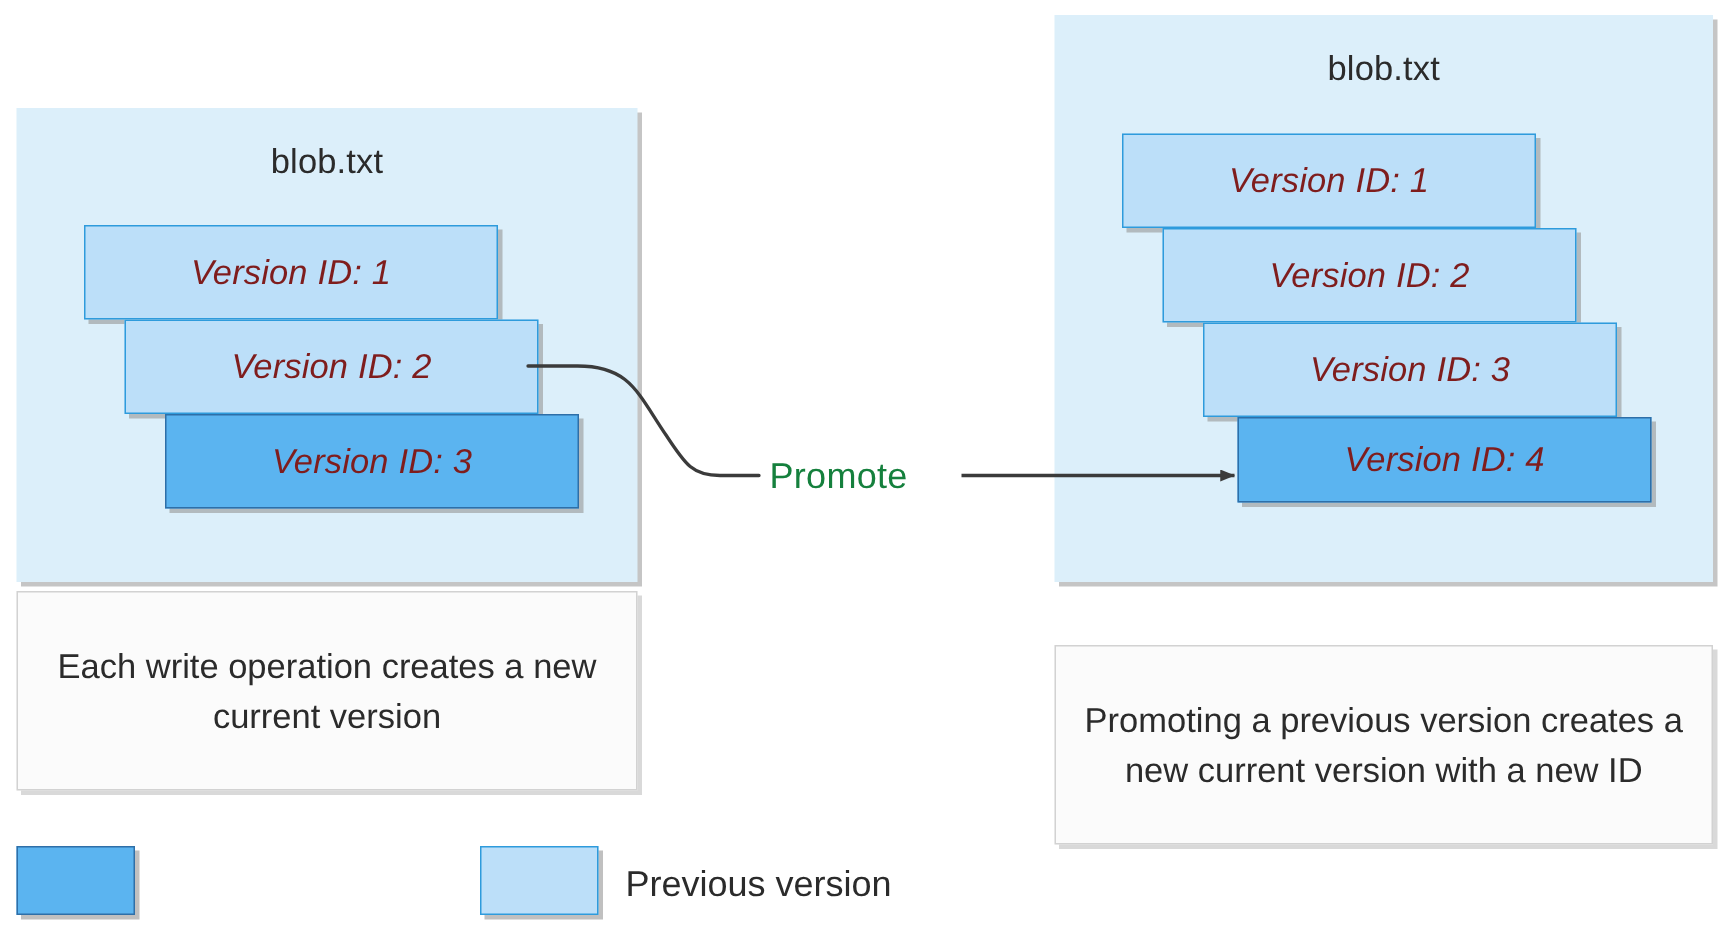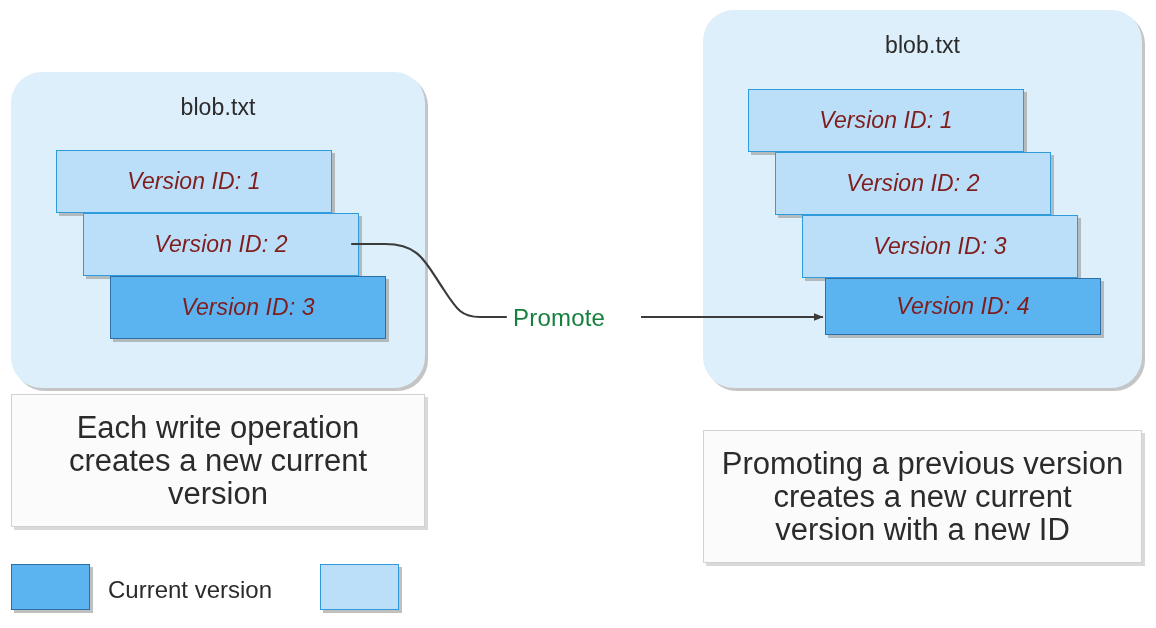--- a/index.html
+++ b/index.html
@@ -20,21 +20,20 @@
     width: 1156px;
     height: 628px;
   }
 
   
   .panel {
     position: absolute;
     background: #DCEFFA;
     box-shadow: 3px 3px 0 0 rgba(150,150,150,0.55);
     box-sizing: border-box;
-    border-radius: 31px;
   }
   .panel-title {
     position: absolute;
     left: 0;
     width: 100%;
     text-align: center;
     font-size: 23px;
     color: #2b2b2b;
     letter-spacing: 0.1px;
     white-space: nowrap;
@@ -67,21 +66,21 @@
   .caption {
     position: absolute;
     box-sizing: border-box;
     background: #FBFBFB;
     border: 1px solid #D2D2D2;
     box-shadow: 3px 3px 0 0 rgba(170,170,170,0.45);
     display: flex;
     align-items: center;
     justify-content: center;
     text-align: center;
-    font-size: 31px;
+    font-size: 23px;
     line-height: 33px;
     color: #2b2b2b;
     padding: 0 16px;
   }
 
   
   .connector {
     position: absolute;
     left: 0; top: 0;
     width: 1156px;
@@ -182,18 +181,18 @@
     <line x1="641" y1="317" x2="823" y2="317" stroke="#3B3B3B" stroke-width="2.2" marker-end="url(#arrowhead)"></line>
   </svg>
 
   <div class="promote-label" style="left:513px; top:304px;">
     <span>Promote</span>
   </div>
 
   <div class="legend" style="left:0; top:0; width:1156px; height:628px;">
 
     <div class="legend-swatch current" style="left:11px; top:564px; width:79px; height:46px;"></div>
-    <div class="legend-label" style="left:108px; top:576px;">Current version</div>
 
     <div class="legend-swatch prev" style="left:320px; top:564px; width:79px; height:46px;"></div>
+    <div class="legend-label" style="left:417px; top:576px;">Previous version</div>
   </div>
 
 </div>
 
 </body></html>

